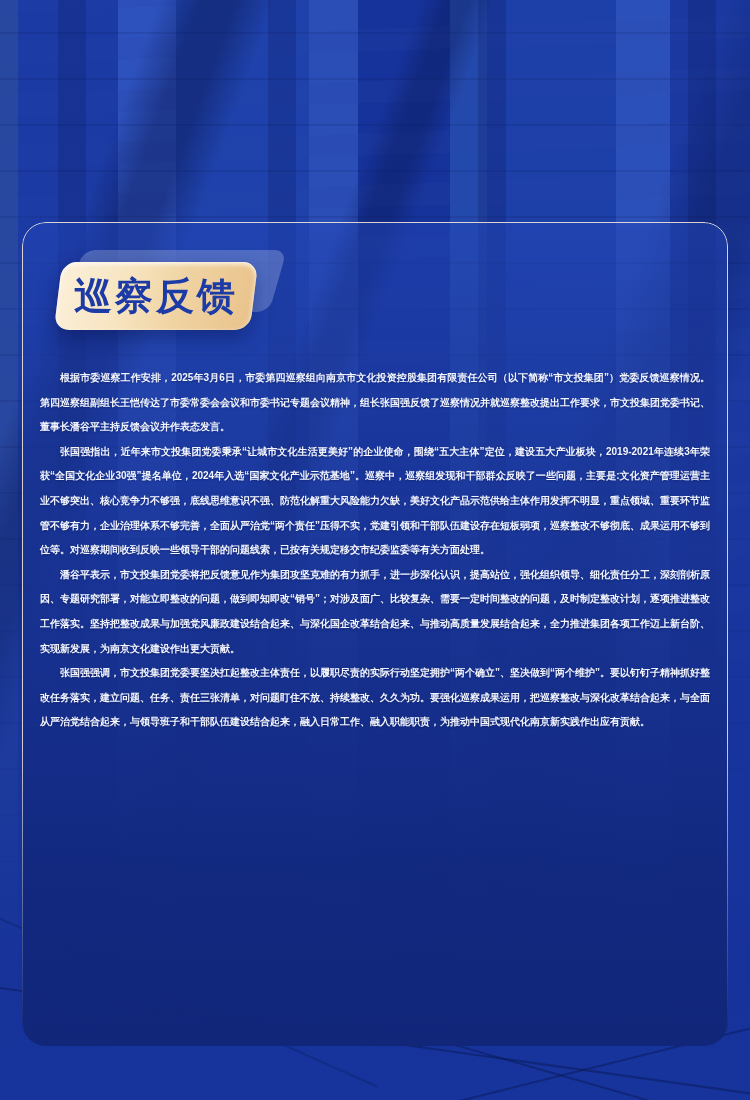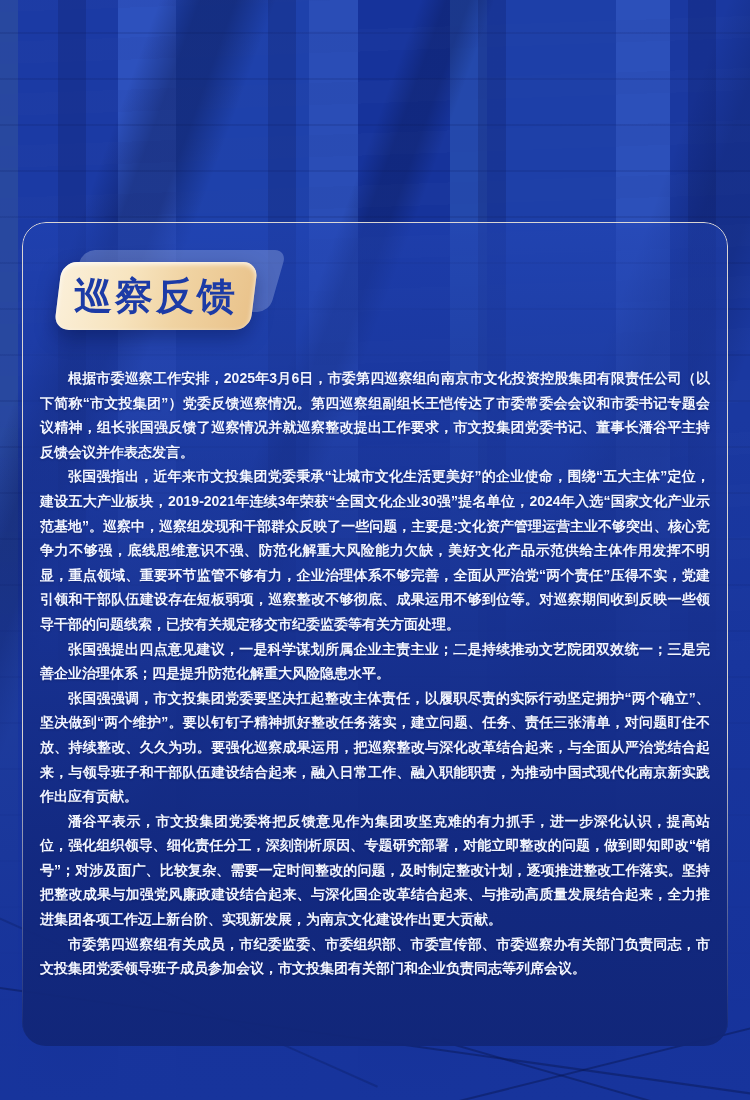--- a/index.html
+++ b/index.html
@@ -69,21 +69,21 @@
     transform:skewX(7deg);
     font-size:38px;font-weight:bold;color:#1c3ba6;letter-spacing:3px;line-height:1;
   }
   .subtitle{
     position:absolute;left:258px;top:84px;
     font-size:22px;font-weight:bold;color:#2f6fd2;letter-spacing:.5px;
   }
   
   .article{
     position:absolute;left:18px;right:18px;top:144px;
-    color:#f3f6ff;font-size:14px;font-weight:bold;line-height:24.6px;
+    color:#f3f6ff;font-size:10px;font-weight:bold;line-height:24.6px;
     text-align:justify;text-shadow:0 1px 2px rgba(5,15,70,.35);
   }
   .article p{margin:0;text-indent:2em;}
 </style>
 </head>
 <body>
 
 <div class="stage">
   <div class="bg">
     <div class="bg-panels"></div>
@@ -103,19 +103,17 @@
     <div class="card-border"></div>
 
     <div class="badge-back"></div>
     <div class="badge">
       <span class="badge-text">巡察反馈</span>
     </div>
 
     <div class="article">
         <p>根据市委巡察工作安排，2025年3月6日，市委第四巡察组向南京市文化投资控股集团有限责任公司（以下简称“市文投集团”）党委反馈巡察情况。第四巡察组副组长王恺传达了市委常委会会议和市委书记专题会议精神，组长张国强反馈了巡察情况并就巡察整改提出工作要求，市文投集团党委书记、董事长潘谷平主持反馈会议并作表态发言。</p>
         <p>张国强指出，近年来市文投集团党委秉承“让城市文化生活更美好”的企业使命，围绕“五大主体”定位，建设五大产业板块，2019-2021年连续3年荣获“全国文化企业30强”提名单位，2024年入选“国家文化产业示范基地”。巡察中，巡察组发现和干部群众反映了一些问题，主要是:文化资产管理运营主业不够突出、核心竞争力不够强，底线思维意识不强、防范化解重大风险能力欠缺，美好文化产品示范供给主体作用发挥不明显，重点领域、重要环节监管不够有力，企业治理体系不够完善，全面从严治党“两个责任”压得不实，党建引领和干部队伍建设存在短板弱项，巡察整改不够彻底、成果运用不够到位等。对巡察期间收到反映一些领导干部的问题线索，已按有关规定移交市纪委监委等有关方面处理。</p>
-        <p>张国强提出四点意见建议，一是科学谋划所属企业主责主业；二是持续推动文艺院团双效统一；三是完善企业治理体系；四是提升防范化解重大风险隐患水平。</p>
+        <p>潘谷平表示，市文投集团党委将把反馈意见作为集团攻坚克难的有力抓手，进一步深化认识，提高站位，强化组织领导、细化责任分工，深刻剖析原因、专题研究部署，对能立即整改的问题，做到即知即改“销号”；对涉及面广、比较复杂、需要一定时间整改的问题，及时制定整改计划，逐项推进整改工作落实。坚持把整改成果与加强党风廉政建设结合起来、与深化国企改革结合起来、与推动高质量发展结合起来，全力推进集团各项工作迈上新台阶、实现新发展，为南京文化建设作出更大贡献。</p>
         <p>张国强强调，市文投集团党委要坚决扛起整改主体责任，以履职尽责的实际行动坚定拥护“两个确立”、坚决做到“两个维护”。要以钉钉子精神抓好整改任务落实，建立问题、任务、责任三张清单，对问题盯住不放、持续整改、久久为功。要强化巡察成果运用，把巡察整改与深化改革结合起来，与全面从严治党结合起来，与领导班子和干部队伍建设结合起来，融入日常工作、融入职能职责，为推动中国式现代化南京新实践作出应有贡献。</p>
-        <p>潘谷平表示，市文投集团党委将把反馈意见作为集团攻坚克难的有力抓手，进一步深化认识，提高站位，强化组织领导、细化责任分工，深刻剖析原因、专题研究部署，对能立即整改的问题，做到即知即改“销号”；对涉及面广、比较复杂、需要一定时间整改的问题，及时制定整改计划，逐项推进整改工作落实。坚持把整改成果与加强党风廉政建设结合起来、与深化国企改革结合起来、与推动高质量发展结合起来，全力推进集团各项工作迈上新台阶、实现新发展，为南京文化建设作出更大贡献。</p>
-        <p>市委第四巡察组有关成员，市纪委监委、市委组织部、市委宣传部、市委巡察办有关部门负责同志，市文投集团党委领导班子成员参加会议，市文投集团有关部门和企业负责同志等列席会议。</p>
       </div>
   </div>
 </div>
 
 </body></html>

